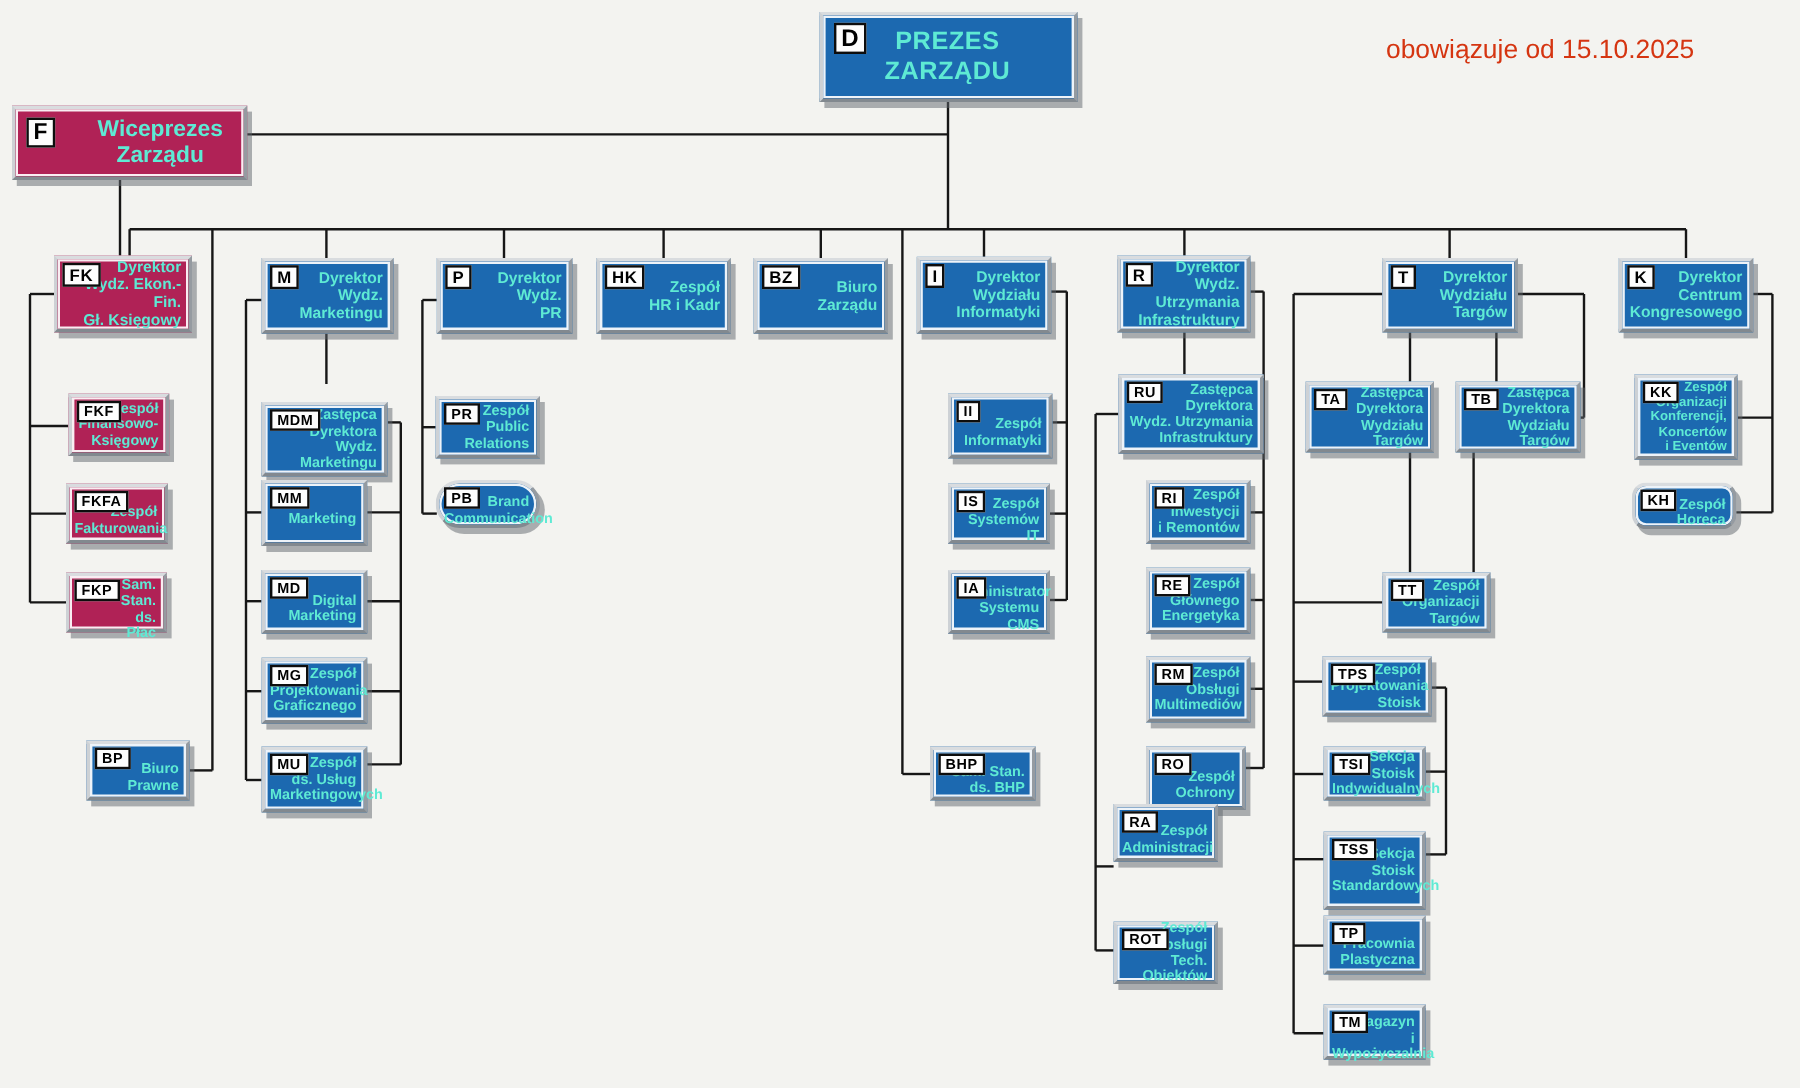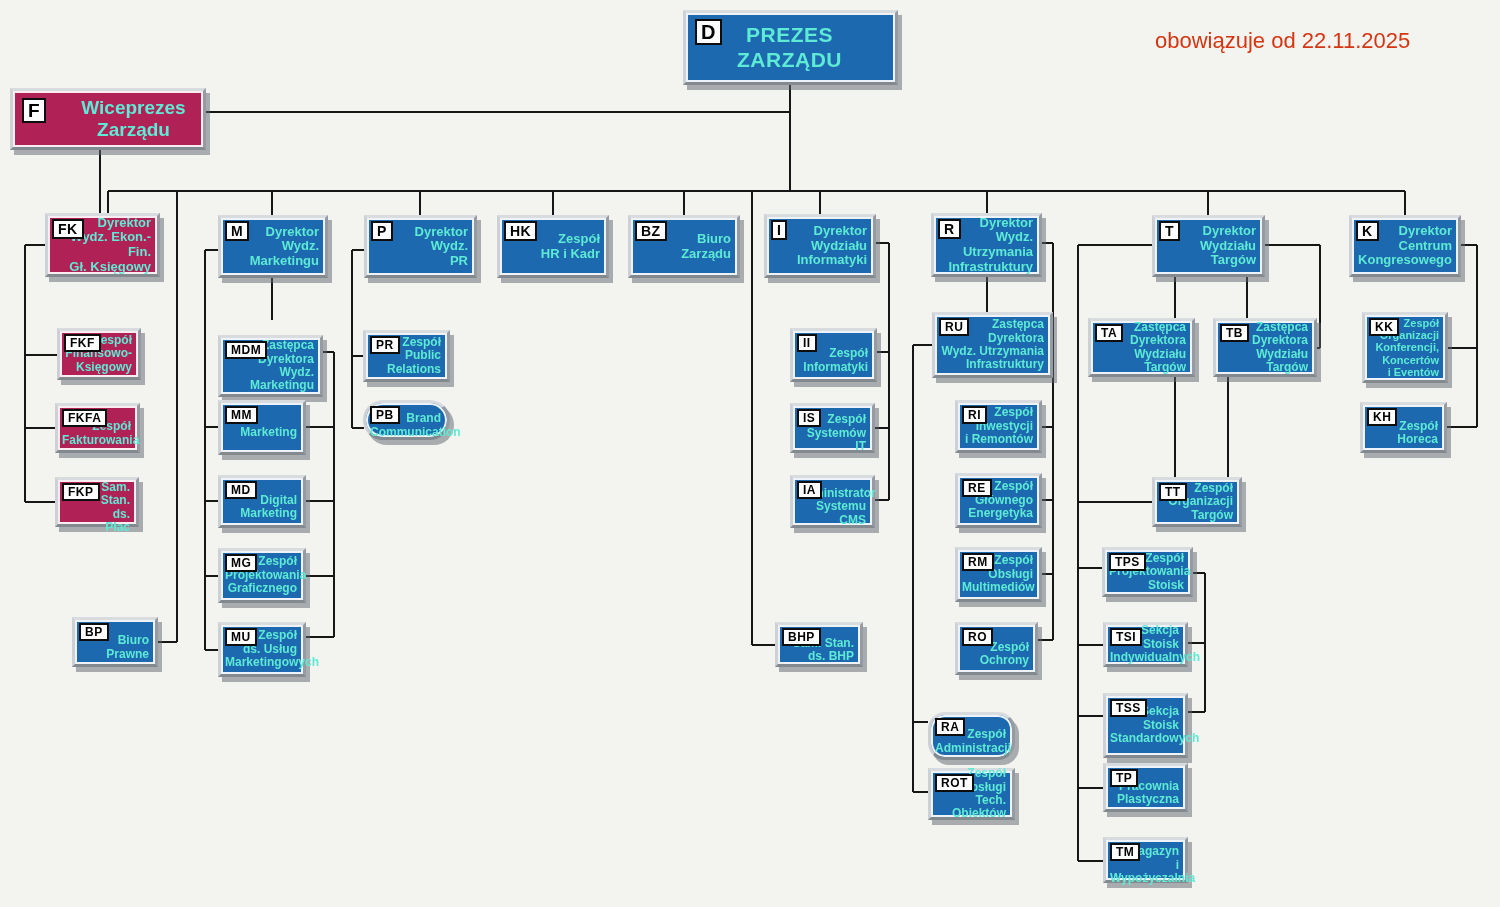--- a/index.html
+++ b/index.html
@@ -103,21 +103,21 @@
       <line x1="1078" y1="861" x2="1103" y2="861" stroke="#161616" stroke-width="2"></line>
       <line x1="1193" y1="573" x2="1205" y2="573" stroke="#161616" stroke-width="2"></line>
       <line x1="1205" y1="573" x2="1205" y2="712" stroke="#161616" stroke-width="2"></line>
       <line x1="1205" y1="643" x2="1188" y2="643" stroke="#161616" stroke-width="2"></line>
       <line x1="1205" y1="712" x2="1188" y2="712" stroke="#161616" stroke-width="2"></line>
       <line x1="1461" y1="245" x2="1477" y2="245" stroke="#161616" stroke-width="2"></line>
       <line x1="1477" y1="245" x2="1477" y2="427" stroke="#161616" stroke-width="2"></line>
       <line x1="1477" y1="348" x2="1448" y2="348" stroke="#161616" stroke-width="2"></line>
       <line x1="1477" y1="427" x2="1447" y2="427" stroke="#161616" stroke-width="2"></line>
     </svg>
-  <div id="note" style="left: 1155px; top: 28px; color: rgb(213, 53, 17);">obowiązuje od 22.11.2025</div>
+  <div id="note" style="left: 1155px; top: 28px; color: rgb(213, 53, 17);">obowiązuje od 15.10.2025</div>
   <div id="nodes-root">
       <div class="node blue v-title" style="left: 683px; top: 10px; width: 215px; height: 75px;">
         <span class="code">D</span>
         <div class="label">
           <div>PREZES</div>
           <div>ZARZĄDU</div>
         </div>
       </div>
       <div class="node crimson v-vice" style="left: 10px; top: 88px; width: 196px; height: 62px;">
         <span class="code">F</span>
@@ -338,21 +338,21 @@
           <div>Multimediów</div>
         </div>
       </div>
       <div class="node blue v-unit" style="left: 955px; top: 622px; width: 83px; height: 53px;">
         <span class="code">RO</span>
         <div class="label" style="padding-top: 12px;">
           <div>Zespół</div>
           <div>Ochrony</div>
         </div>
       </div>
-      <div class="node blue v-unit" style="left: 928px; top: 712px; width: 87px; height: 48px; border-radius: 17px;">
+      <div class="node blue v-unit" style="left: 928px; top: 670px; width: 87px; height: 48px;">
         <span class="code">RA</span>
         <div class="label" style="padding-top: 12px;">
           <div>Zespół</div>
           <div>Administracji</div>
         </div>
       </div>
       <div class="node blue v-unit" style="left: 928px; top: 768px; width: 87px; height: 52px;">
         <span class="code">ROT</span>
         <div class="label">
           <div>Zespół</div>
@@ -425,21 +425,21 @@
       <div class="node blue v-unit tight" style="left: 1362px; top: 312px; width: 86px; height: 71px;">
         <span class="code">KK</span>
         <div class="label">
           <div>Zespół</div>
           <div>Organizacji</div>
           <div>Konferencji,</div>
           <div>Koncertów</div>
           <div>i Eventów</div>
         </div>
       </div>
-      <div class="node blue v-unit" style="left: 1360px; top: 402px; width: 87px; height: 51px;">
+      <div class="node blue v-unit" style="left: 1360px; top: 402px; width: 87px; height: 39px; border-radius: 12px;">
         <span class="code">KH</span>
         <div class="label" style="padding-top: 12px;">
           <div>Zespół</div>
           <div>Horeca</div>
         </div>
       </div>
     </div>
 </div>
 
 </body></html>

